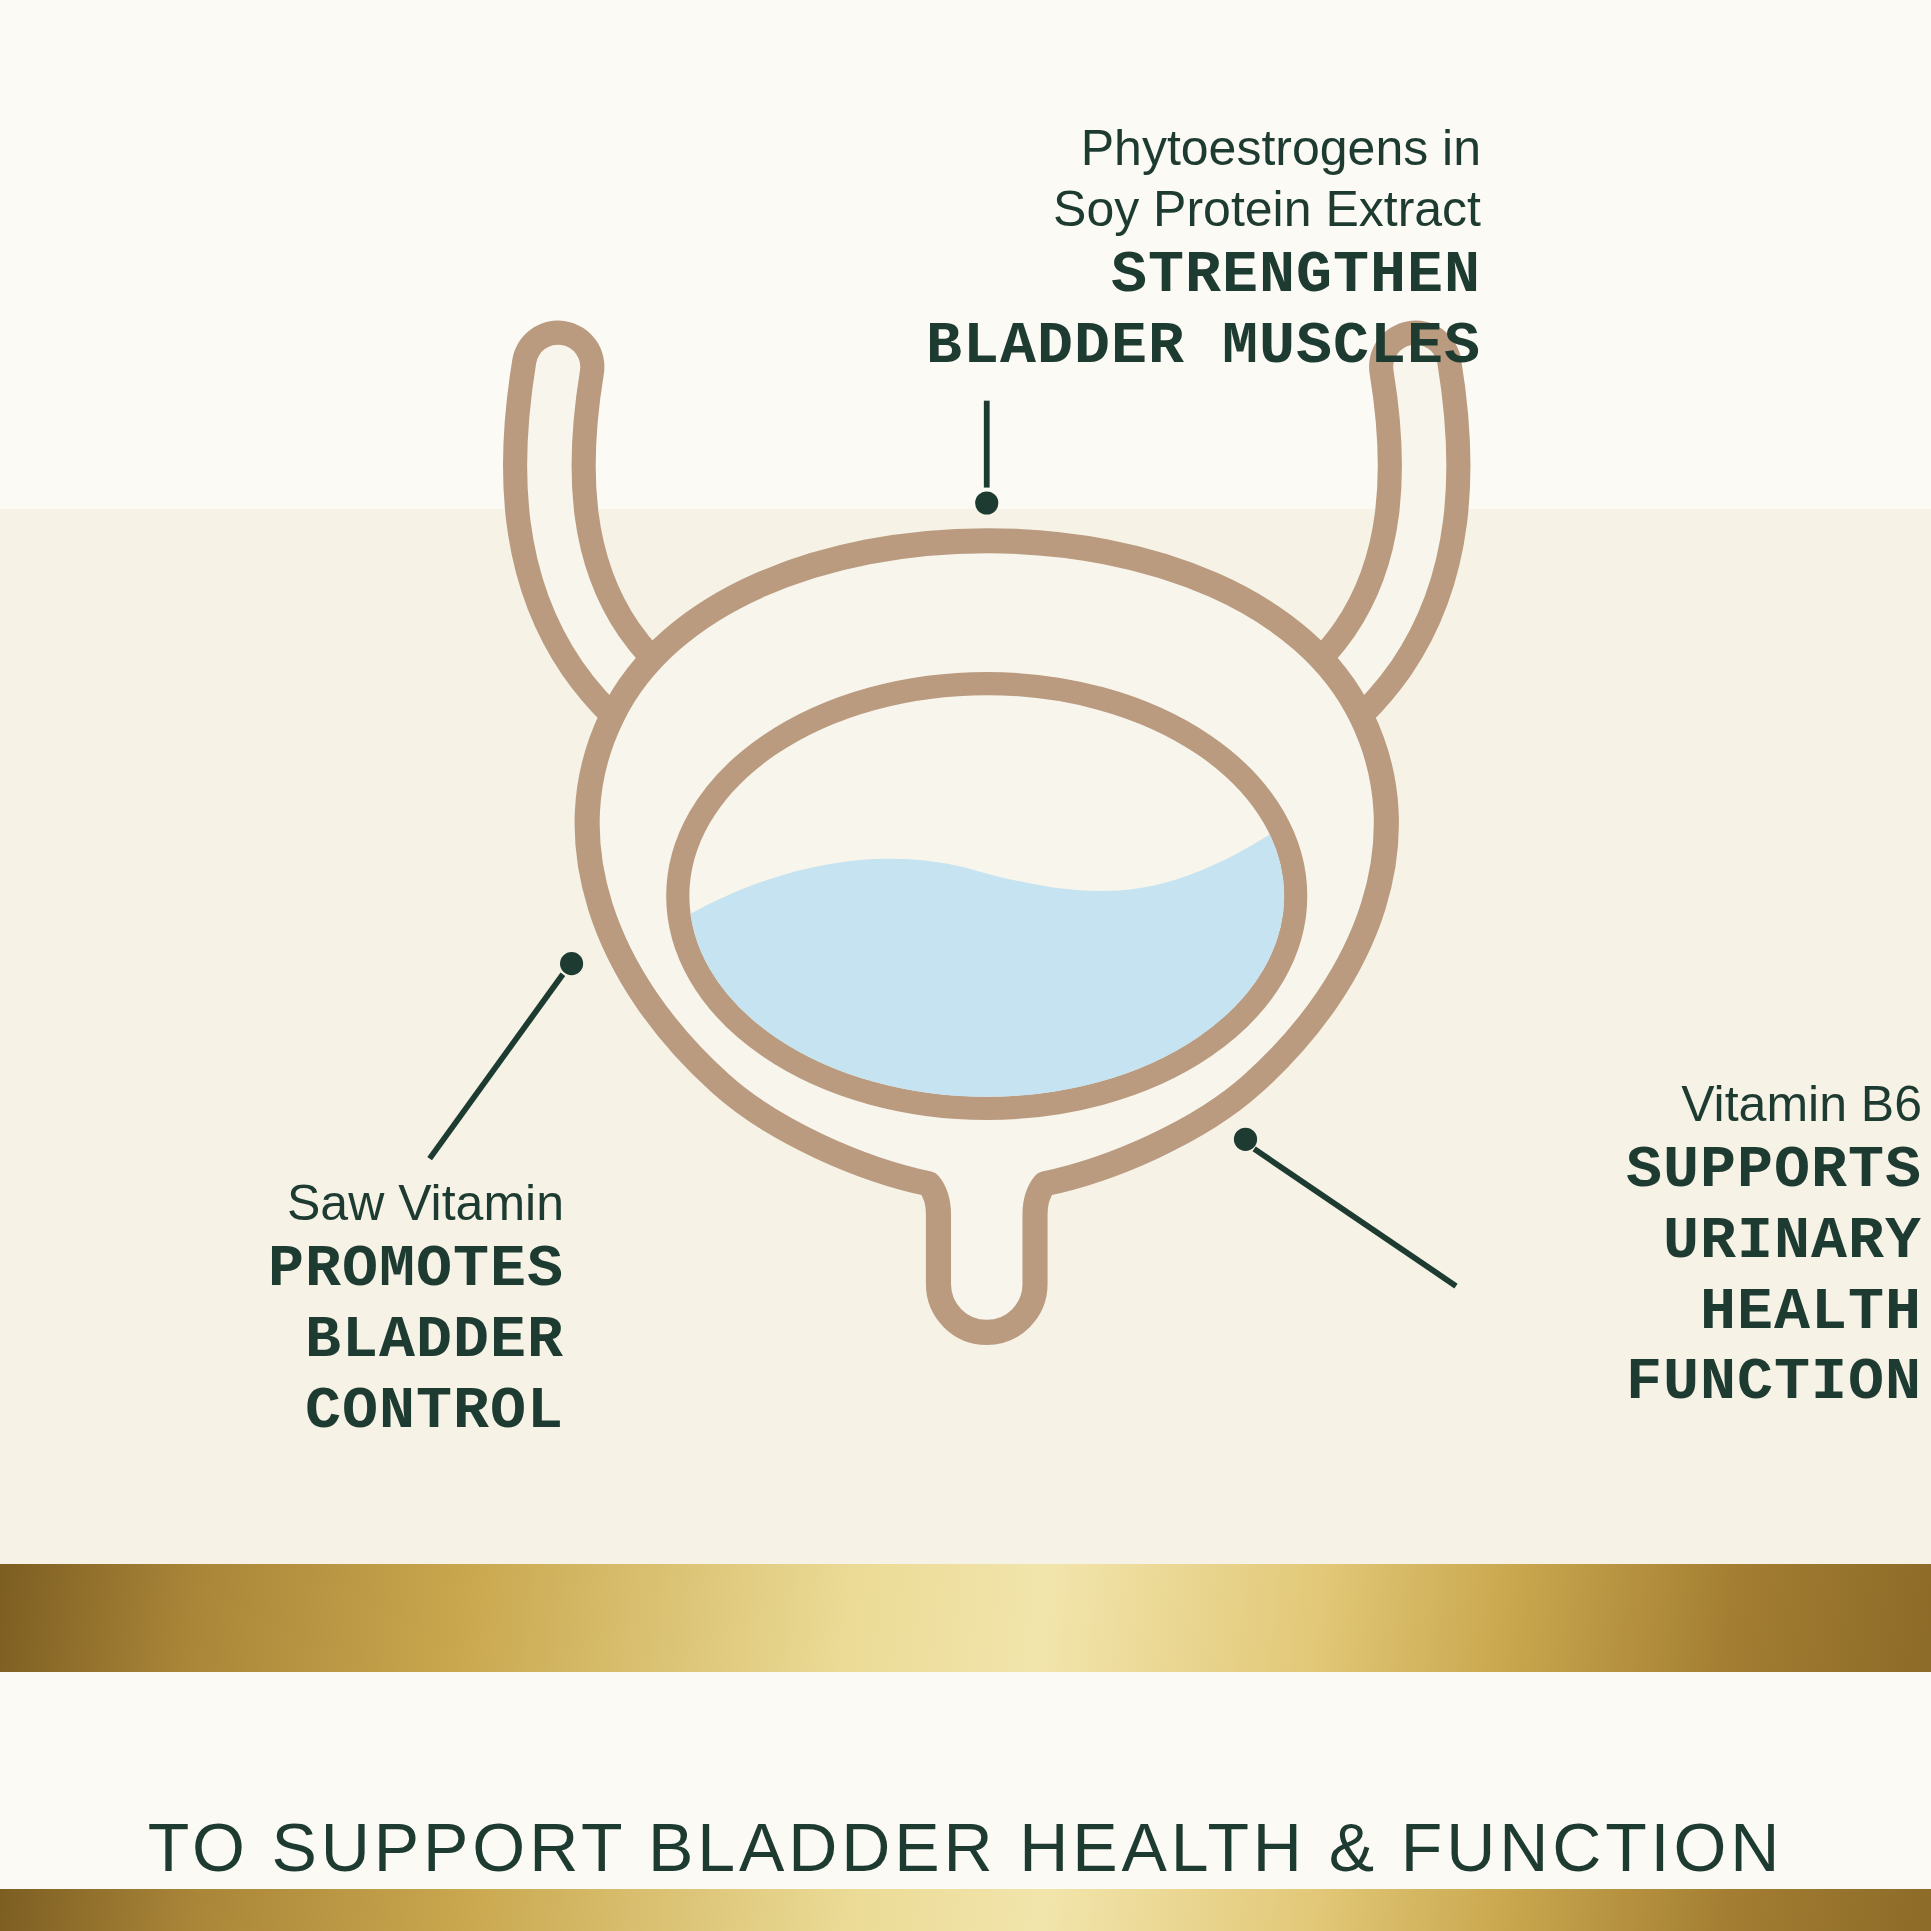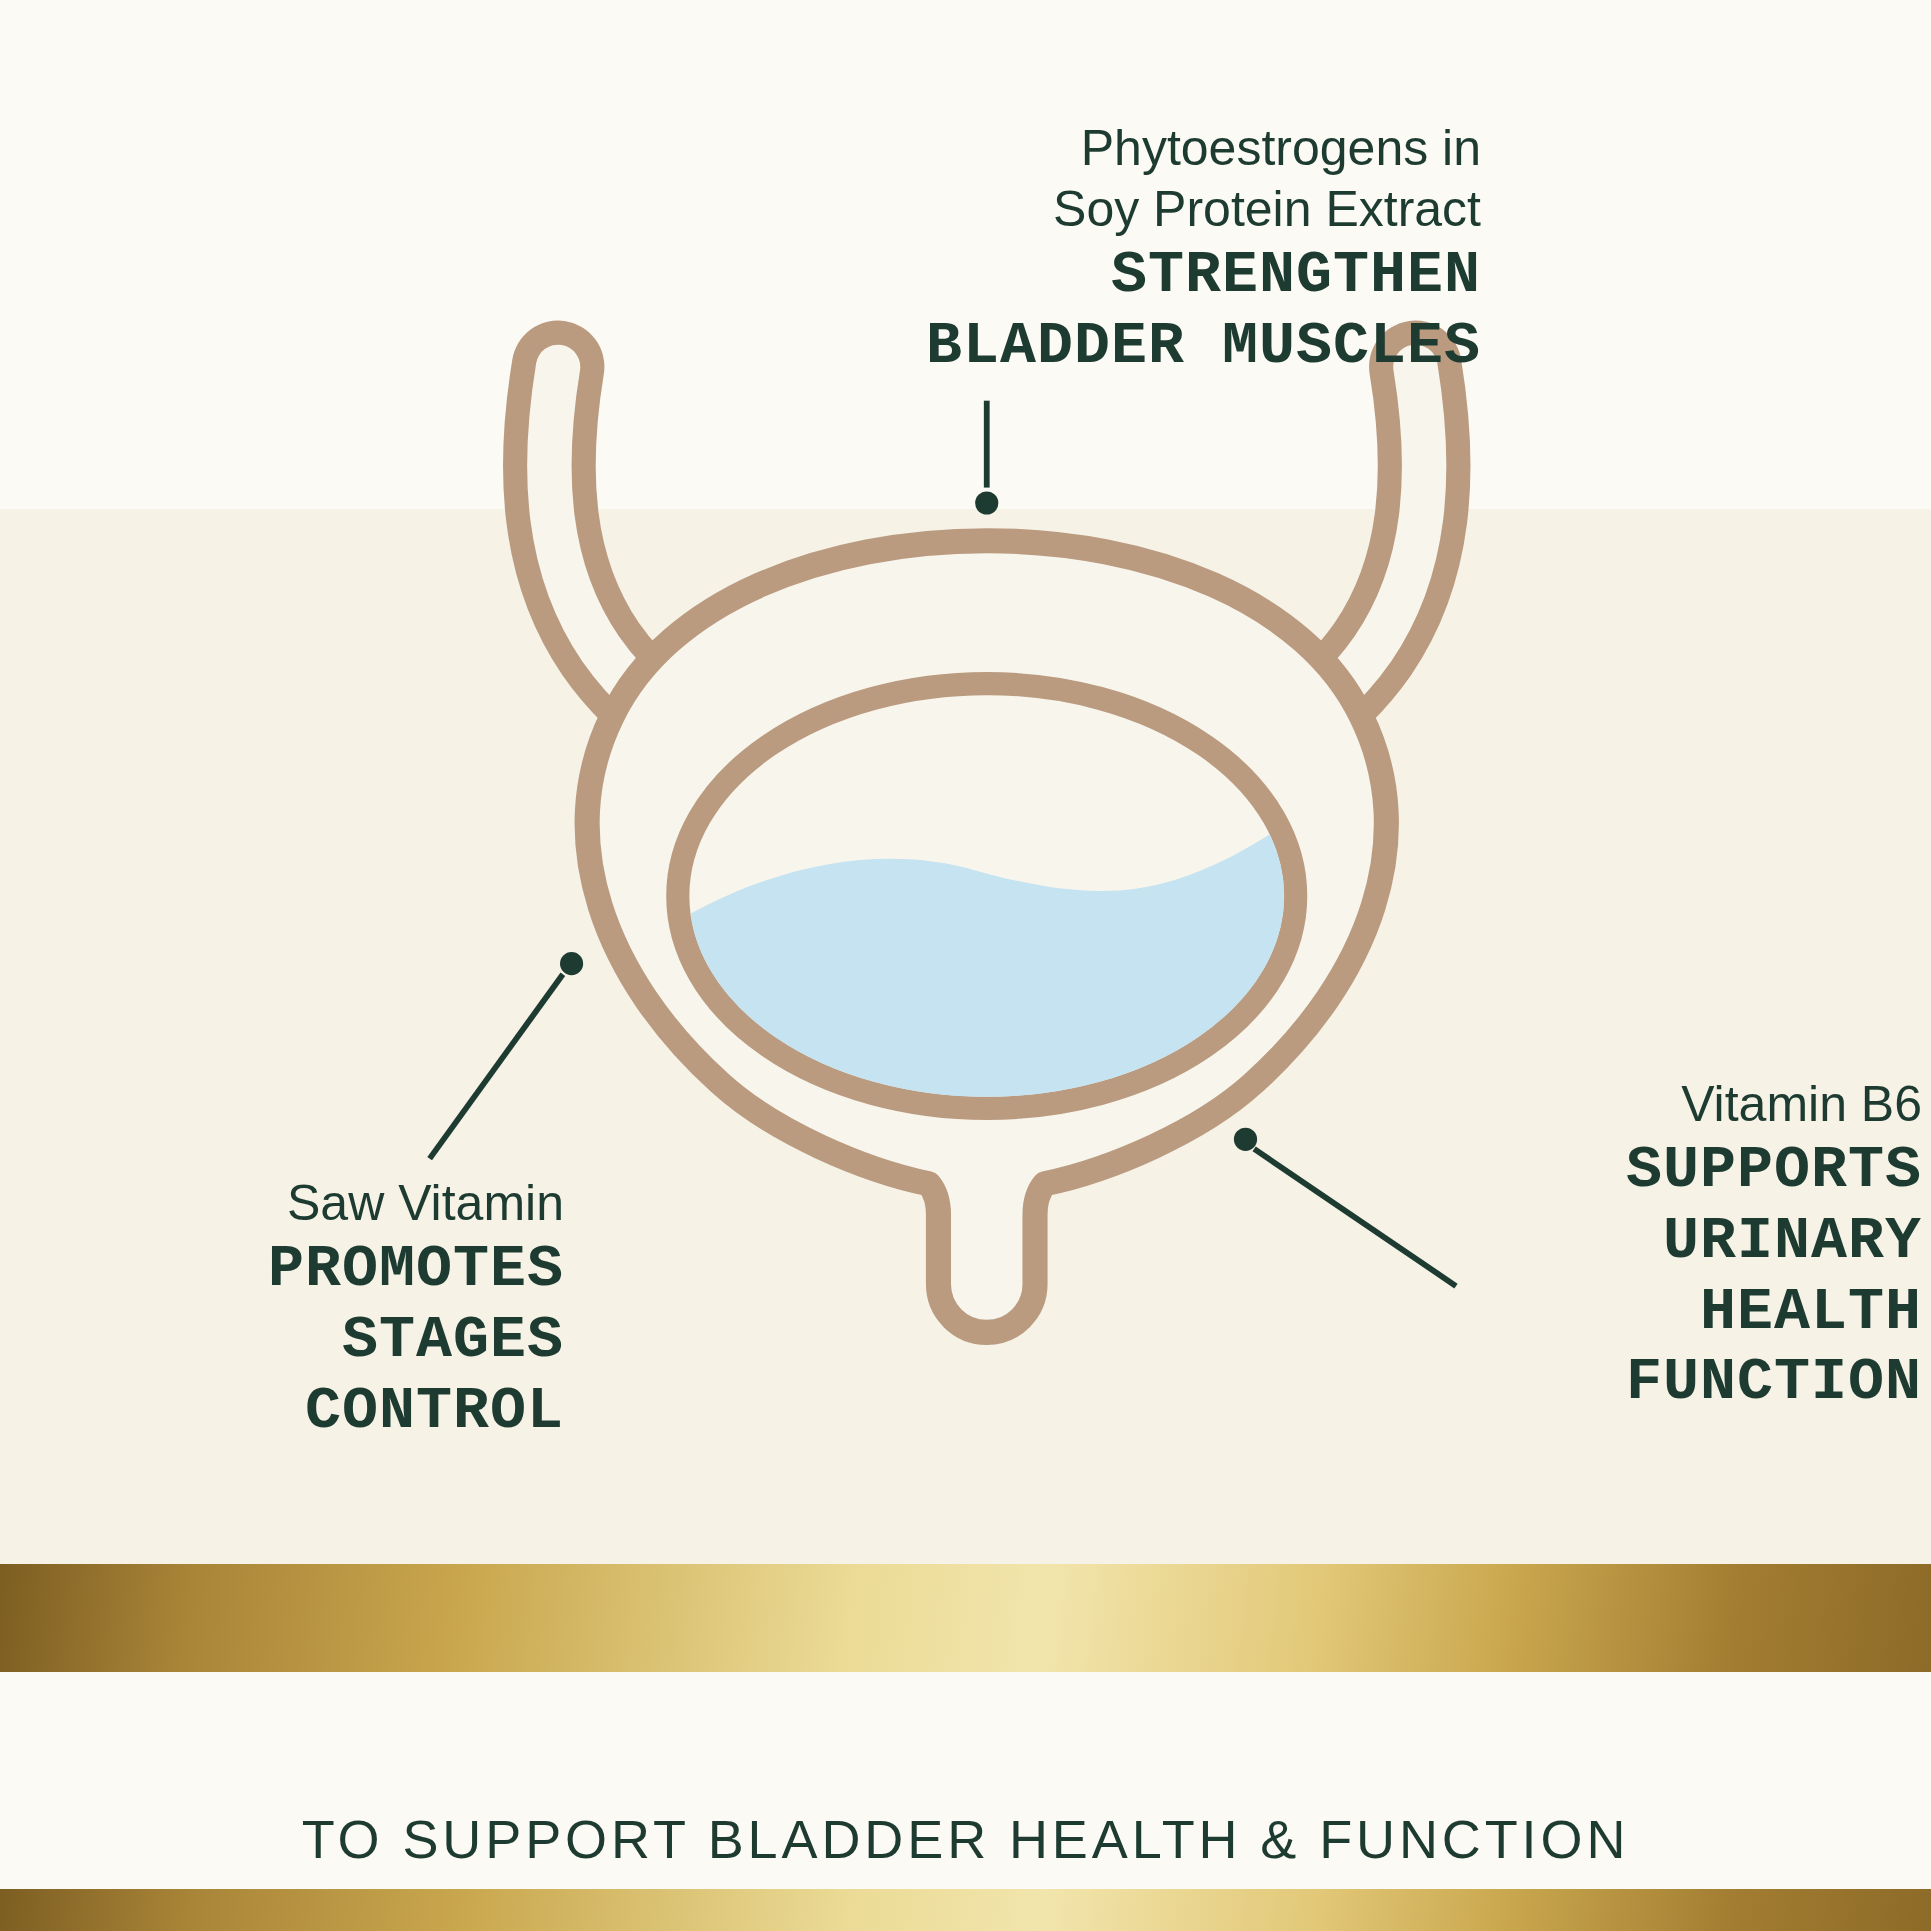--- a/index.html
+++ b/index.html
@@ -55,21 +55,21 @@
   }
   .gold-band{top:1564px;height:108px;}
   .gold-strip{top:1889px;height:42px;}
   .banner-title{
     position:absolute;left:0;top:1692px;width:1931px;margin:0;
     text-align:center;font-size:97px;font-weight:700;letter-spacing:1.9px;
     color:var(--text-dark);line-height:1.1;
   }
   .banner-subtitle{
     position:absolute;left:0;top:1809px;width:1931px;
-    text-align:center;font-size:54px;font-weight:400;letter-spacing:3.9px;
+    text-align:center;font-size:68px;font-weight:400;letter-spacing:3.9px;
     color:var(--text-dark);line-height:1.12;
   }
 </style>
 </head>
 <body>
 
 <div class="canvas">
 
   <div class="bg-top"></div>
 
@@ -121,21 +121,21 @@
   <div class="ann ann-top">
     <div class="intro">Phytoestrogens in</div>
     <div class="intro">Soy Protein Extract</div>
     <div class="emph">STRENGTHEN</div>
     <div class="emph">BLADDER MUSCLES</div>
   </div>
 
   <div class="ann ann-left">
     <div class="intro">Saw Vitamin</div>
     <div class="emph">PROMOTES</div>
-    <div class="emph">STAGES</div>
+    <div class="emph">BLADDER</div>
     <div class="emph">CONTROL</div>
   </div>
 
   <div class="ann ann-right">
     <div class="intro">Vitamin B6</div>
     <div class="emph">SUPPORTS</div>
     <div class="emph">URINARY</div>
     <div class="emph">HEALTH</div>
     <div class="emph">FUNCTION</div>
   </div>

